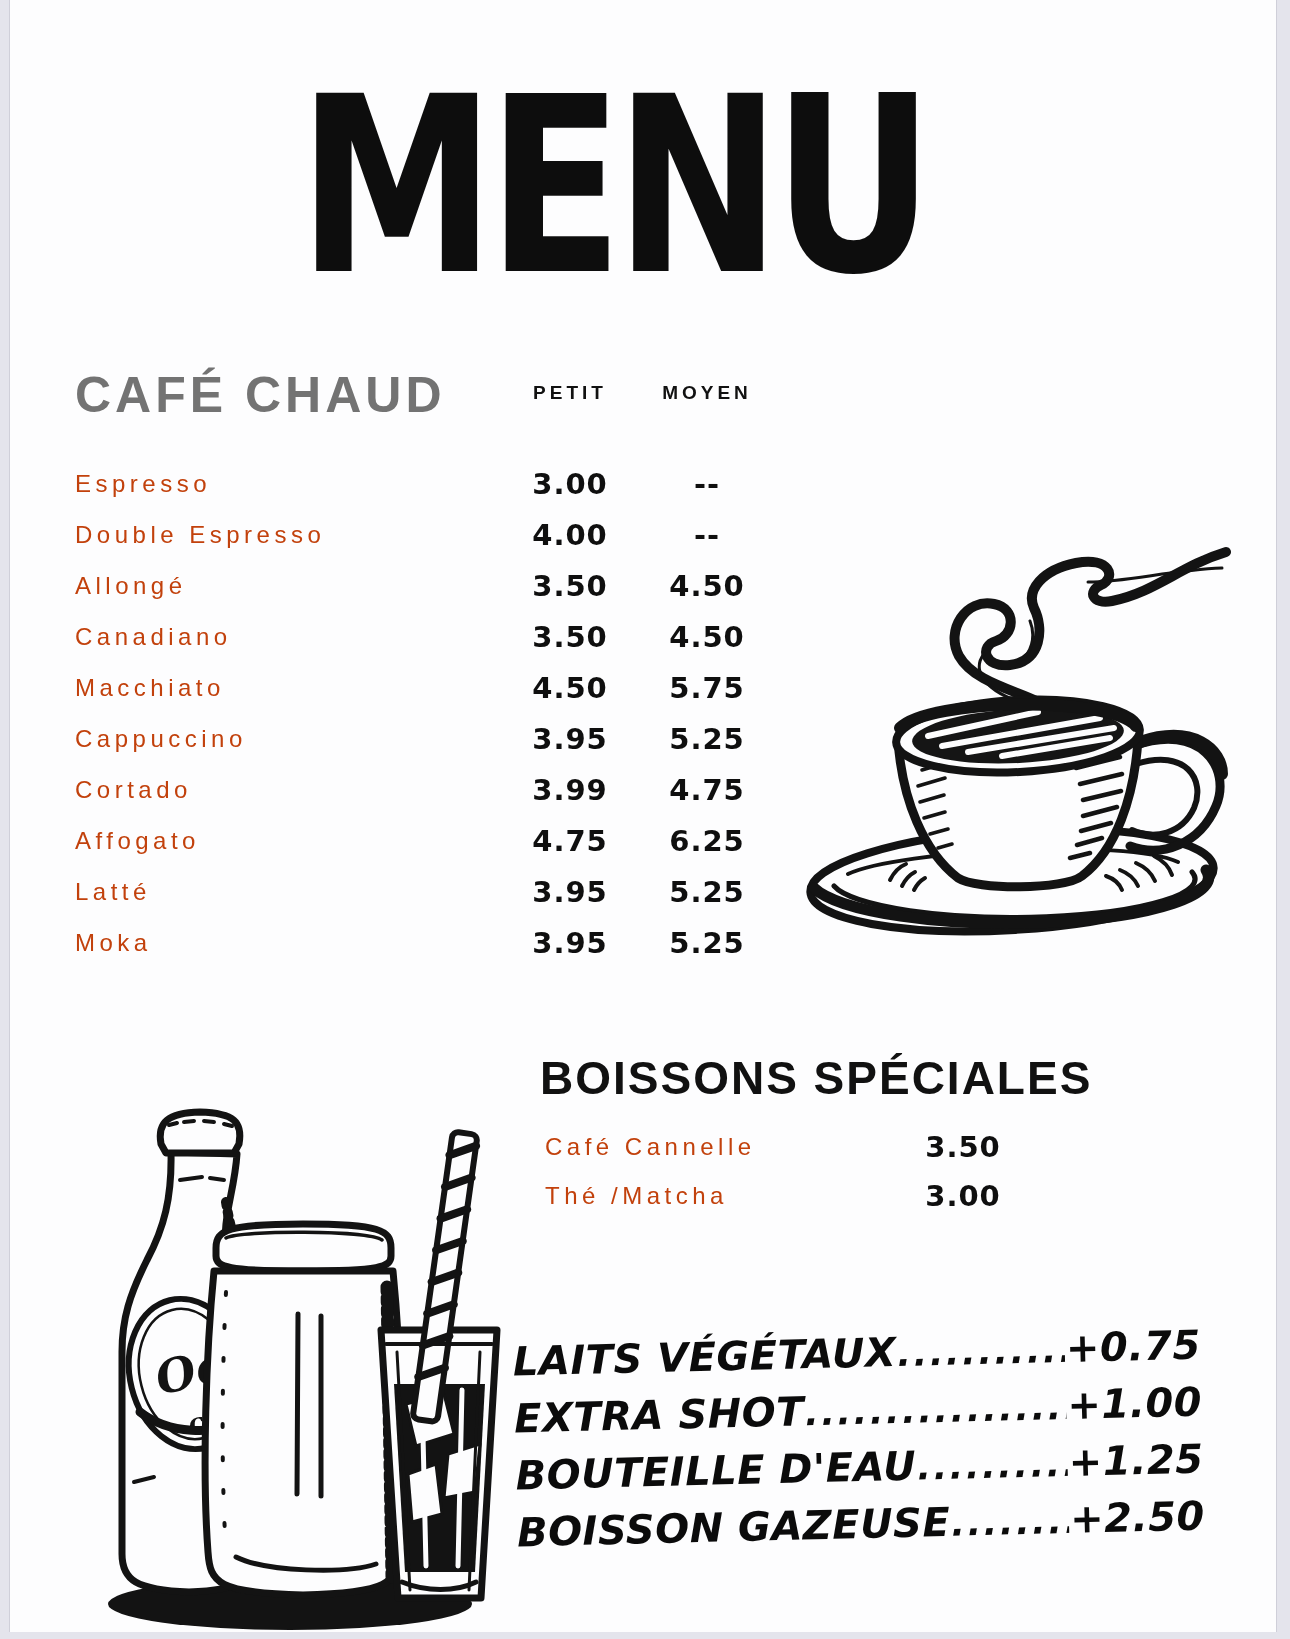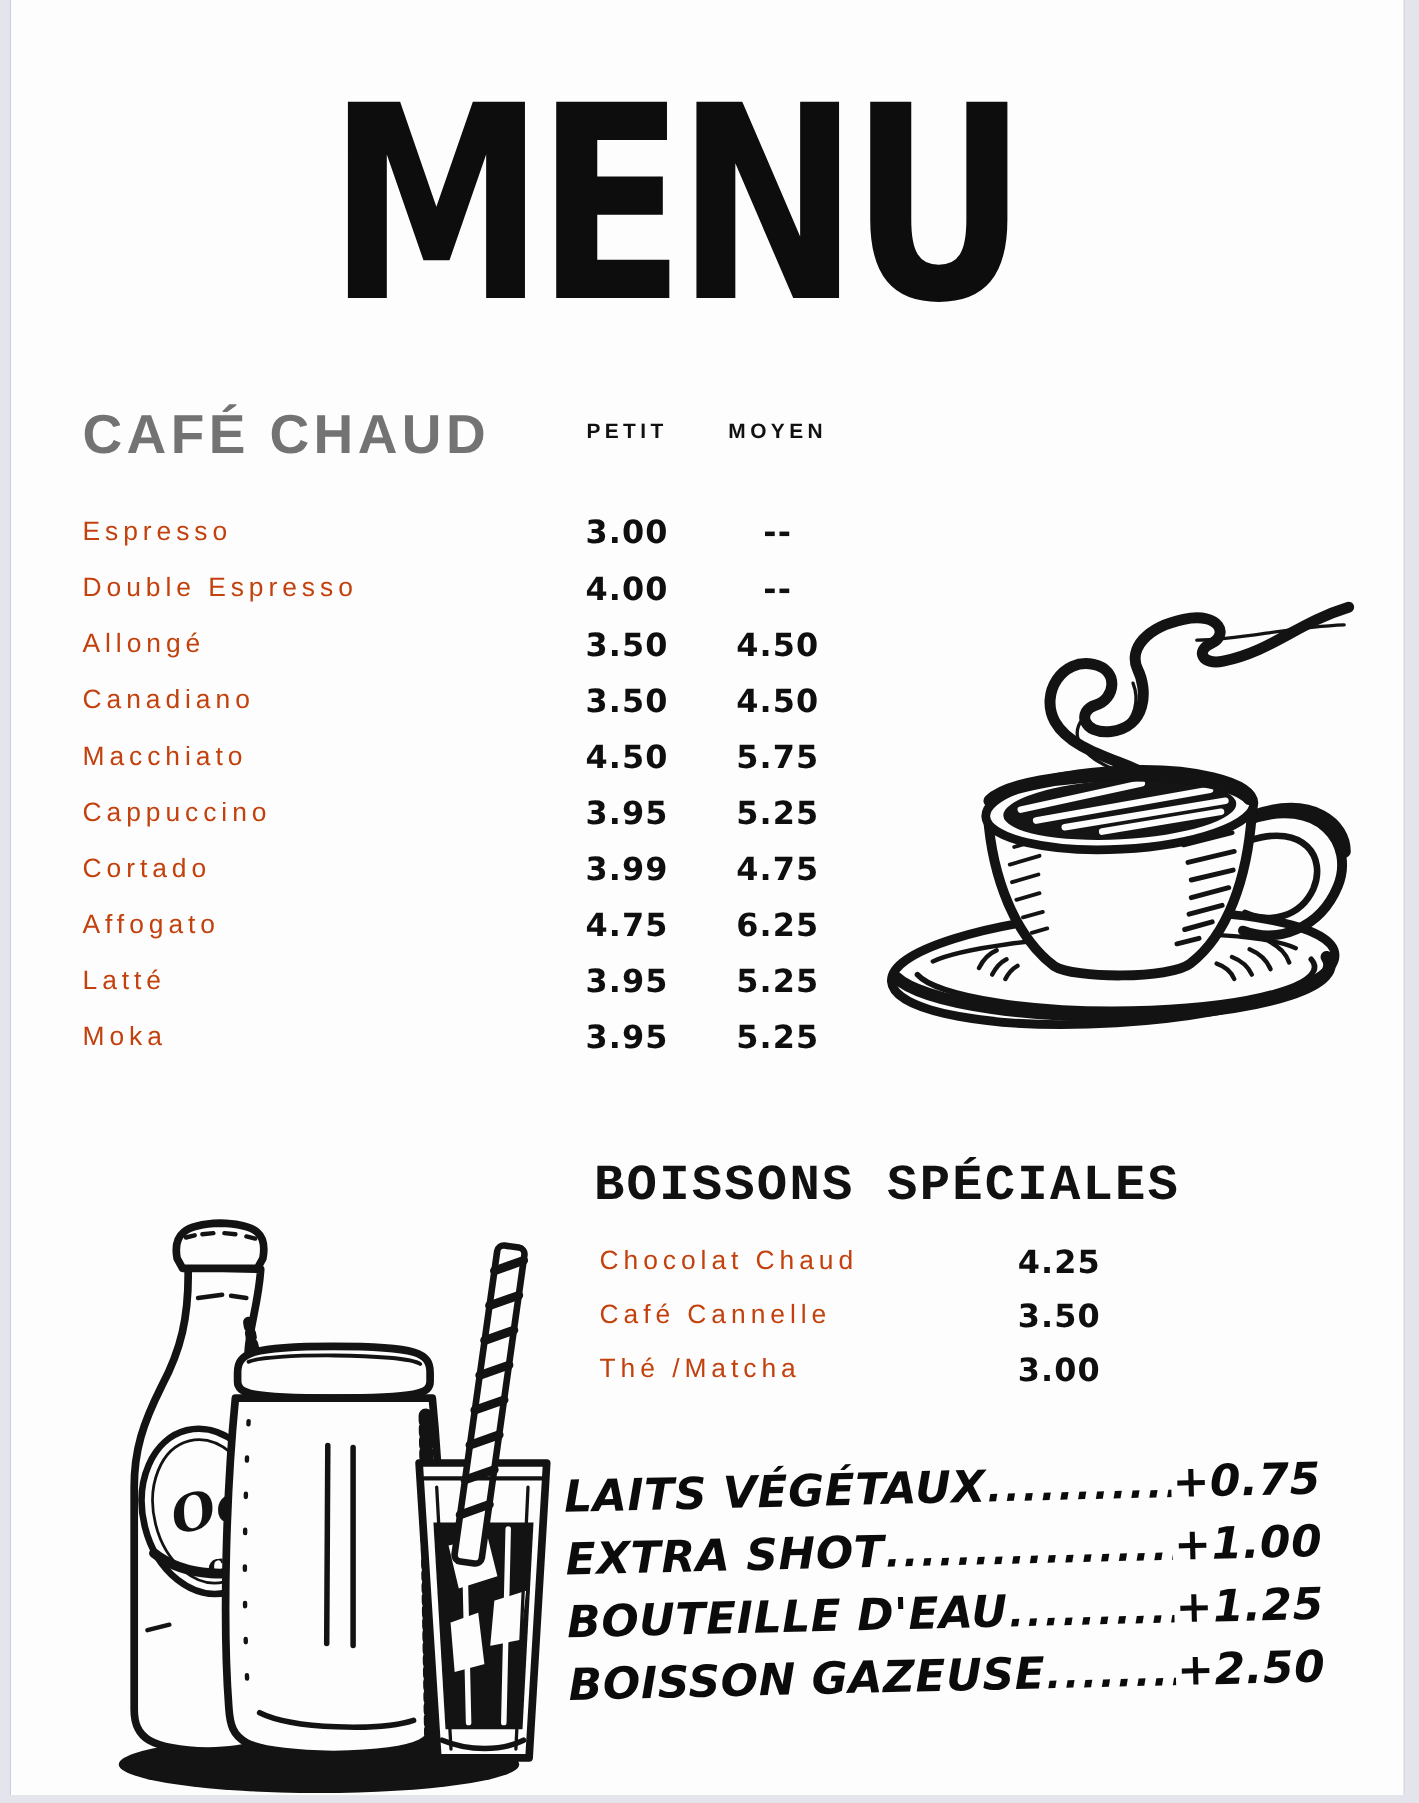--- a/index.html
+++ b/index.html
@@ -24,21 +24,21 @@
     transform:translateX(-50%) scaleX(0.81);
   }
   
   .h-cafe{
     position:absolute;left:65px;top:370px;
     font-family:"Liberation Sans",sans-serif;font-weight:bold;
     font-size:50px;line-height:1;letter-spacing:4px;color:#737373;white-space:nowrap;
   }
   .h-boissons{
     position:absolute;left:530px;top:1055px;
-    font-family:Liberation Mono, monospace;font-weight:bold;
+    font-family:Liberation Sans, sans-serif;font-weight:bold;
     font-size:46px;line-height:1;letter-spacing:2px;color:#111;white-space:nowrap;
   }
   .col-head{
     position:absolute;top:382px;width:120px;text-align:center;
     font-family:"Liberation Sans",sans-serif;font-weight:bold;
     font-size:19px;letter-spacing:4px;color:#111;
   }
   .col-petit{left:500px;}
   .col-moyen{left:637px;}
   
@@ -191,24 +191,20 @@
       <ellipse cx="248" cy="258" rx="106" ry="27" transform="rotate(-3 248 258)" fill="#151515" stroke="none"></ellipse>
       <g stroke="#fdfdfe" stroke-width="6">
         <path d="M158,258 L268,234 M172,268 L330,240 M198,274 L344,250 M232,278 L340,260"></path>
       </g>
       <path d="M130,250 C160,220 340,218 366,248" stroke-width="12"></path>
     </g>
   </svg>
 
   <div class="h-boissons">BOISSONS SPÉCIALES</div>
   <div class="sp-rows">
-    <div class="srow">
-      <span class="iname">Chocolat Chaud</span>
-      <span class="price">4.25</span>
-    </div>
     <div class="srow">
       <span class="iname">Café Cannelle</span>
       <span class="price">3.50</span>
     </div>
     <div class="srow">
       <span class="iname">Thé /Matcha</span>
       <span class="price">3.00</span>
     </div>
   </div>
 

